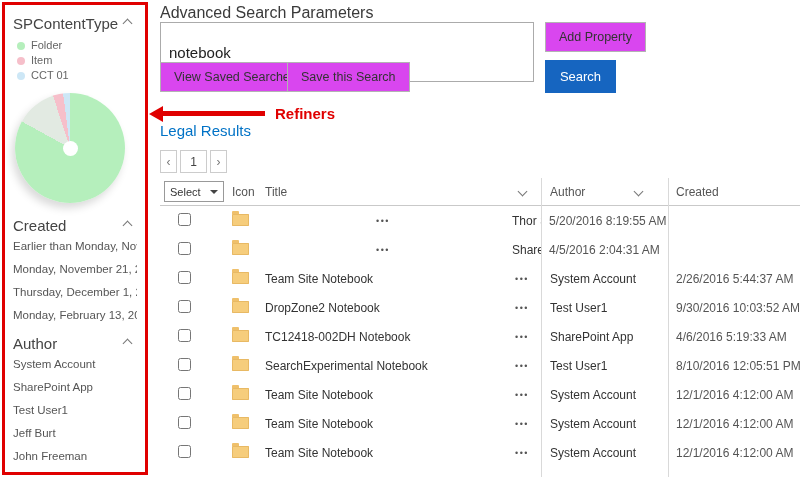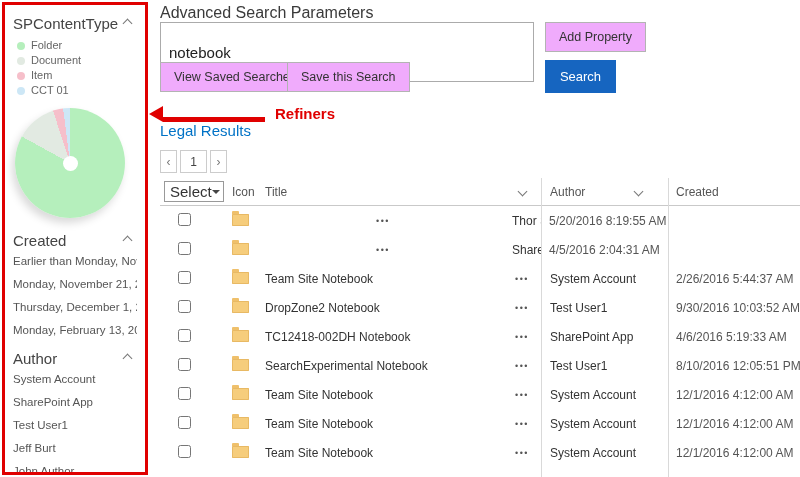--- a/index.html
+++ b/index.html
@@ -23,32 +23,32 @@
   .pie{width:110px;height:110px;border-radius:50%;margin:10px 2px 12px 2px;position:relative;
        box-shadow:-3px 5px 8px rgba(0,0,0,0.15);}
   .pie::after{content:"";position:absolute;left:50%;top:50%;width:15px;height:15px;
        margin:-7.5px 0 0 -7.5px;background:#fff;border-radius:50%;}
   .refiner-list{list-style:none;margin:2px 0 8px 0;padding:0;}
   .refiner-list li{font-size:11.5px;color:#555;margin-bottom:11px;white-space:nowrap;
        overflow:hidden;cursor:pointer;}
   .mt{margin-top:14px;}
 
   
-  .annotation{position:absolute;left:149px;top:105px;display:flex;align-items:flex-end;z-index:5;}
+  .annotation{position:absolute;left:149px;top:105px;display:flex;align-items:center;z-index:5;}
   .arrow-head{width:0;height:0;border-top:8px solid transparent;border-bottom:8px solid transparent;
        border-right:14px solid #e00000;}
   .arrow-line{width:102px;height:5px;background:#e00000;}
   .annotation-label{margin-left:10px;font-weight:bold;font-size:15px;color:#e00000;}
 
   
   .main{position:absolute;left:160px;top:0;width:640px;height:477px;}
   .page-title{position:absolute;left:0;top:4px;font-size:16px;font-weight:normal;color:#3a3a3a;margin:0;}
   .search-input{position:absolute;left:0;top:22px;width:356px;height:26px;border:1px solid #ababab;
        padding:16px 8px;font-size:15px;color:#222;font-family:inherit;}
-  .btn{border:1px solid #b3b3b3;background:#f0abfc;color:#333;font-size:12.5px;
+  .btn{border:1px solid #b3b3b3;background:#d946ef;color:#333;font-size:12.5px;
        font-family:inherit;cursor:pointer;}
   .add-property{position:absolute;left:385px;top:22px;height:30px;padding:0 13px;}
   .view-saved{position:absolute;left:0;top:62px;height:30px;padding:0 13px;}
   .save-search{position:absolute;left:127px;top:62px;height:30px;padding:0 13px;}
   .primary{position:absolute;left:385px;top:60px;width:71px;height:33px;background:#1665c0;
        border:1px solid #1665c0;color:#fff;font-size:13px;}
   .results-title{position:absolute;left:0;top:122px;font-size:15px;color:#0072c6;
        text-decoration:none;cursor:pointer;}
   .pagination{position:absolute;left:0;top:150px;display:flex;gap:3px;}
   .page-btn,.page-box{display:flex;align-items:center;justify-content:center;height:21px;
@@ -66,21 +66,21 @@
   .c-icon{padding-left:2px;}
   .c-title{padding-left:2px;white-space:nowrap;overflow:hidden;}
   .c-ell{display:flex;justify-content:center;}
   .c-author{padding-left:9px;display:flex;align-items:center;white-space:nowrap;overflow:hidden;}
   .thead .c-author .chev{margin-left:auto;margin-right:26px;}
   .c-created{padding-left:8px;color:#555;white-space:nowrap;overflow:hidden;}
   .vline{position:absolute;top:0;bottom:0;width:1px;background:#d9d9d9;}
   .v1{left:381px;}
   .v2{left:508px;}
   .select-dd{width:60px;height:21px;border:1px solid #999;background:#fff;display:flex;
-       align-items:center;justify-content:space-between;padding:0 5px;font-size:15px;
+       align-items:center;justify-content:space-between;padding:0 5px;font-size:11px;
        color:#333;cursor:pointer;box-sizing:border-box;}
   .tri{width:0;height:0;border-left:4px solid transparent;border-right:4px solid transparent;
        border-top:4px solid #444;}
   .folder{position:relative;display:inline-block;width:17px;height:12px;background:#f6cd7c;
        border-radius:1px;box-shadow:inset 0 0 0 1px #e8b964;margin-top:2px;}
   .folder::before{content:"";position:absolute;top:-3px;left:0;width:7px;height:3px;
        background:#efc06b;border-radius:1px 1px 0 0;}
   .more{font-size:9px;letter-spacing:1.5px;color:#555;cursor:pointer;}
   input[type=checkbox]{width:13px;height:13px;margin:0;cursor:pointer;}
 </style>
@@ -96,24 +96,20 @@
         <span>SPContentType</span>
         <span class="chev up"></span>
       </div>
       <ul class="legend">
 
           <li>
             <span class="dot" style="background: rgb(181, 239, 188);"></span>
             <span>Folder</span>
           </li>
 
-          <li>
-            <span class="dot" style="background: rgb(226, 234, 226);"></span>
-            <span>Document</span>
-          </li>
 
           <li>
             <span class="dot" style="background: rgb(246, 191, 202);"></span>
             <span>Item</span>
           </li>
 
           <li>
             <span class="dot" style="background: rgb(205, 231, 246);"></span>
             <span>CCT 01</span>
           </li>
@@ -144,21 +140,21 @@
       <ul class="refiner-list">
 
           <li>System Account</li>
 
           <li>SharePoint App</li>
 
           <li>Test User1</li>
 
           <li>Jeff Burt</li>
 
-          <li>John Author</li>
+          <li>John Freeman</li>
 
       </ul>
 
     </aside>
   </div>
 
   <div class="annotation">
     <span class="arrow-head" style="border-right-color: rgb(224, 0, 0);"></span>
     <span class="arrow-line" style="background: rgb(224, 0, 0);"></span>
     <span class="annotation-label" style="color: rgb(224, 0, 0);">Refiners</span>

